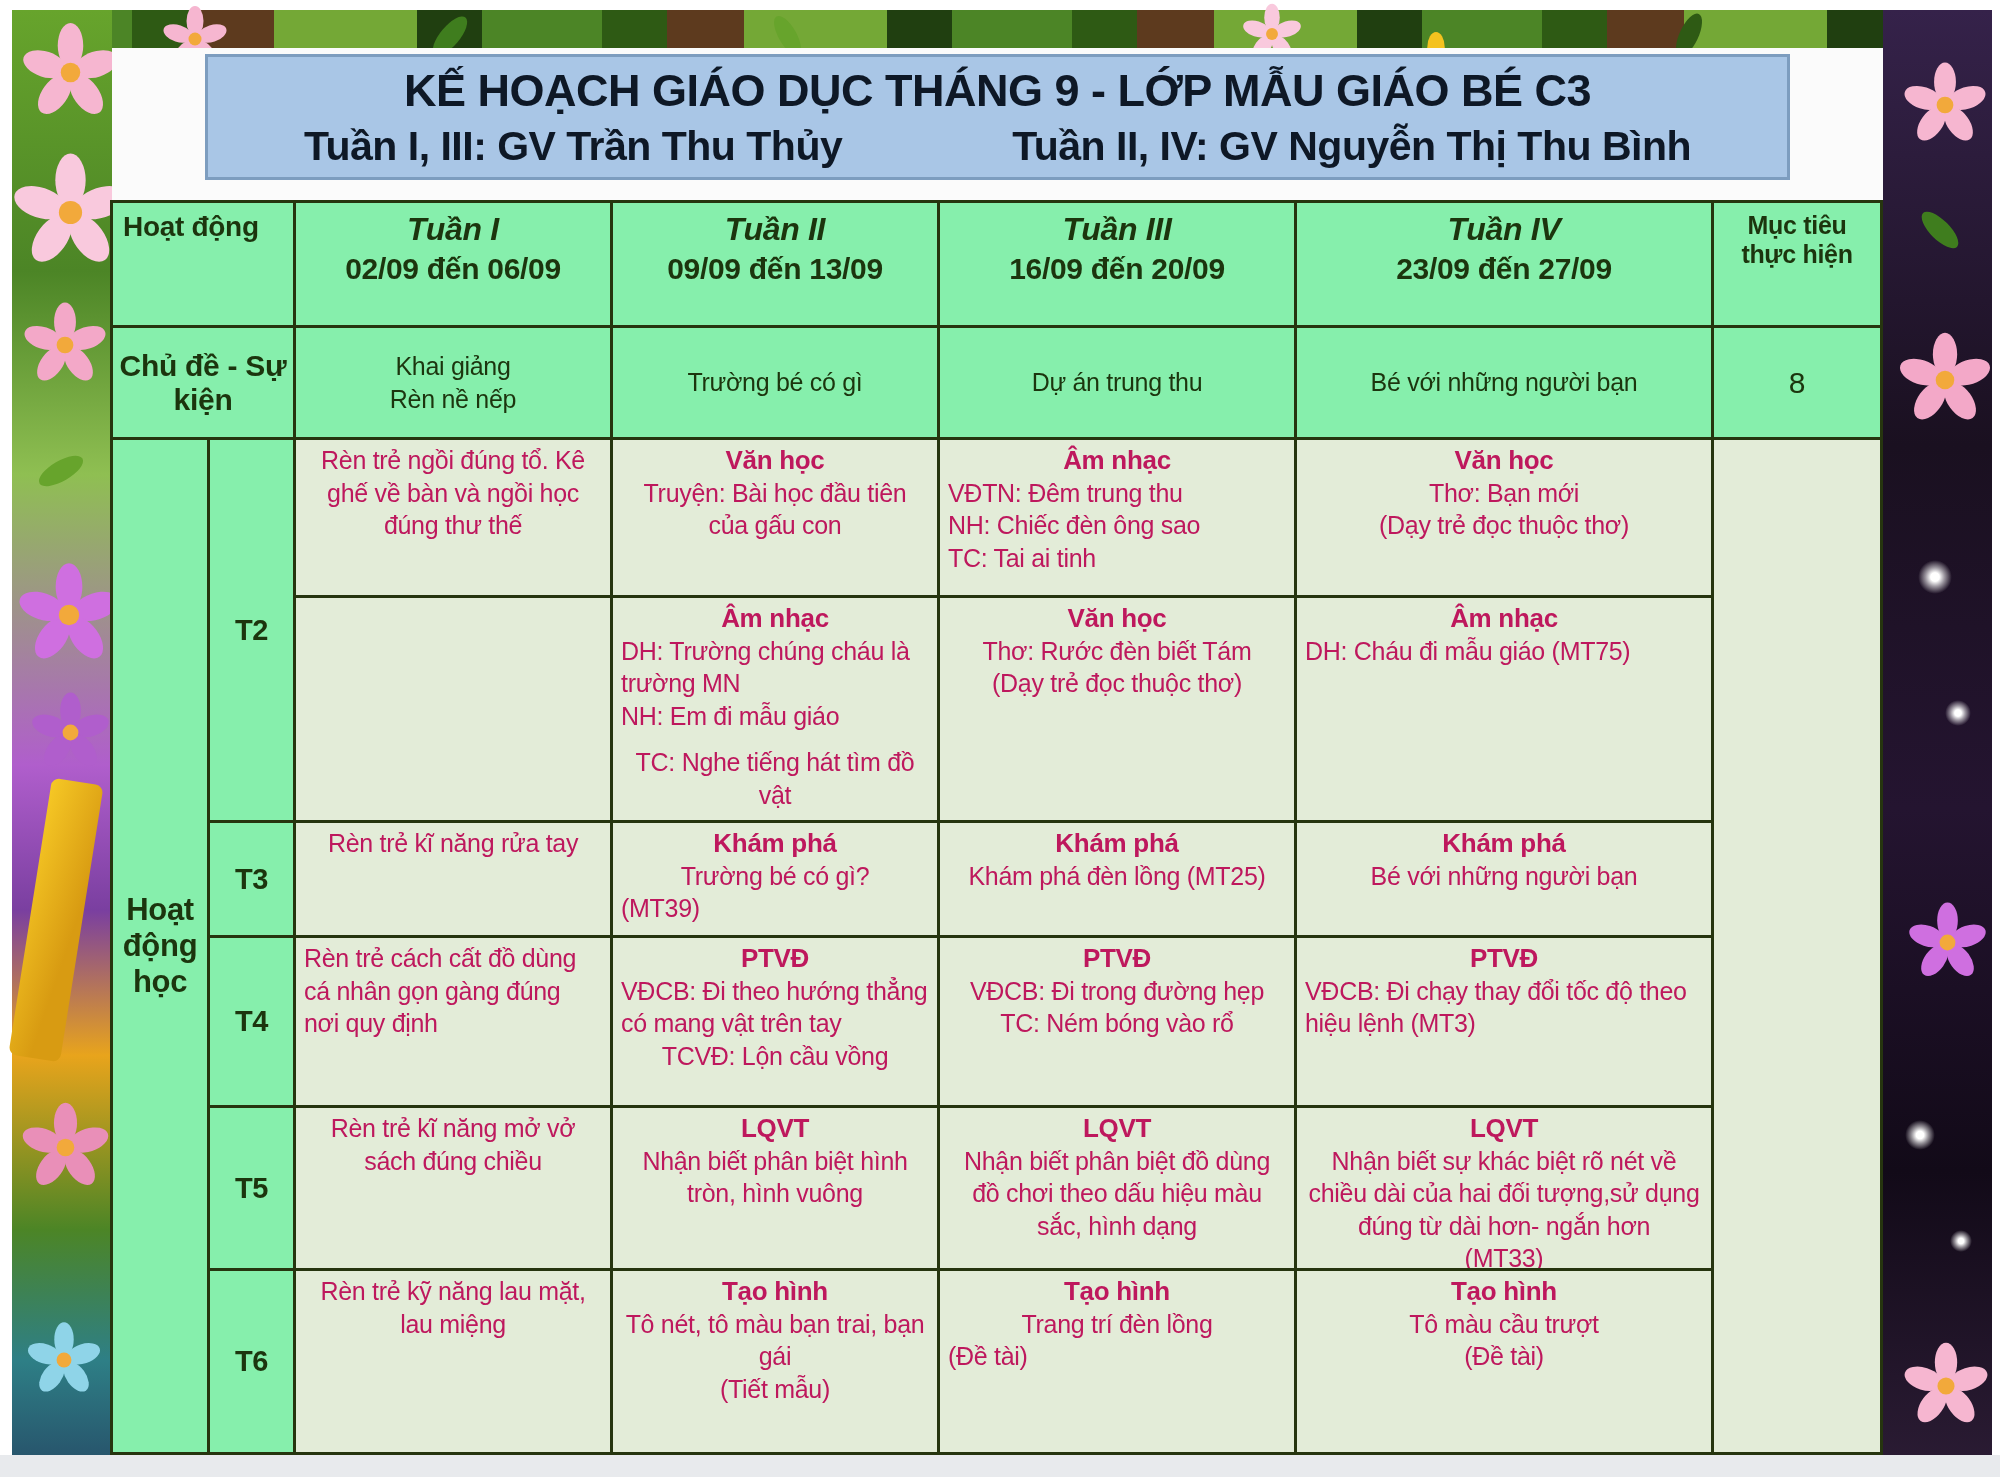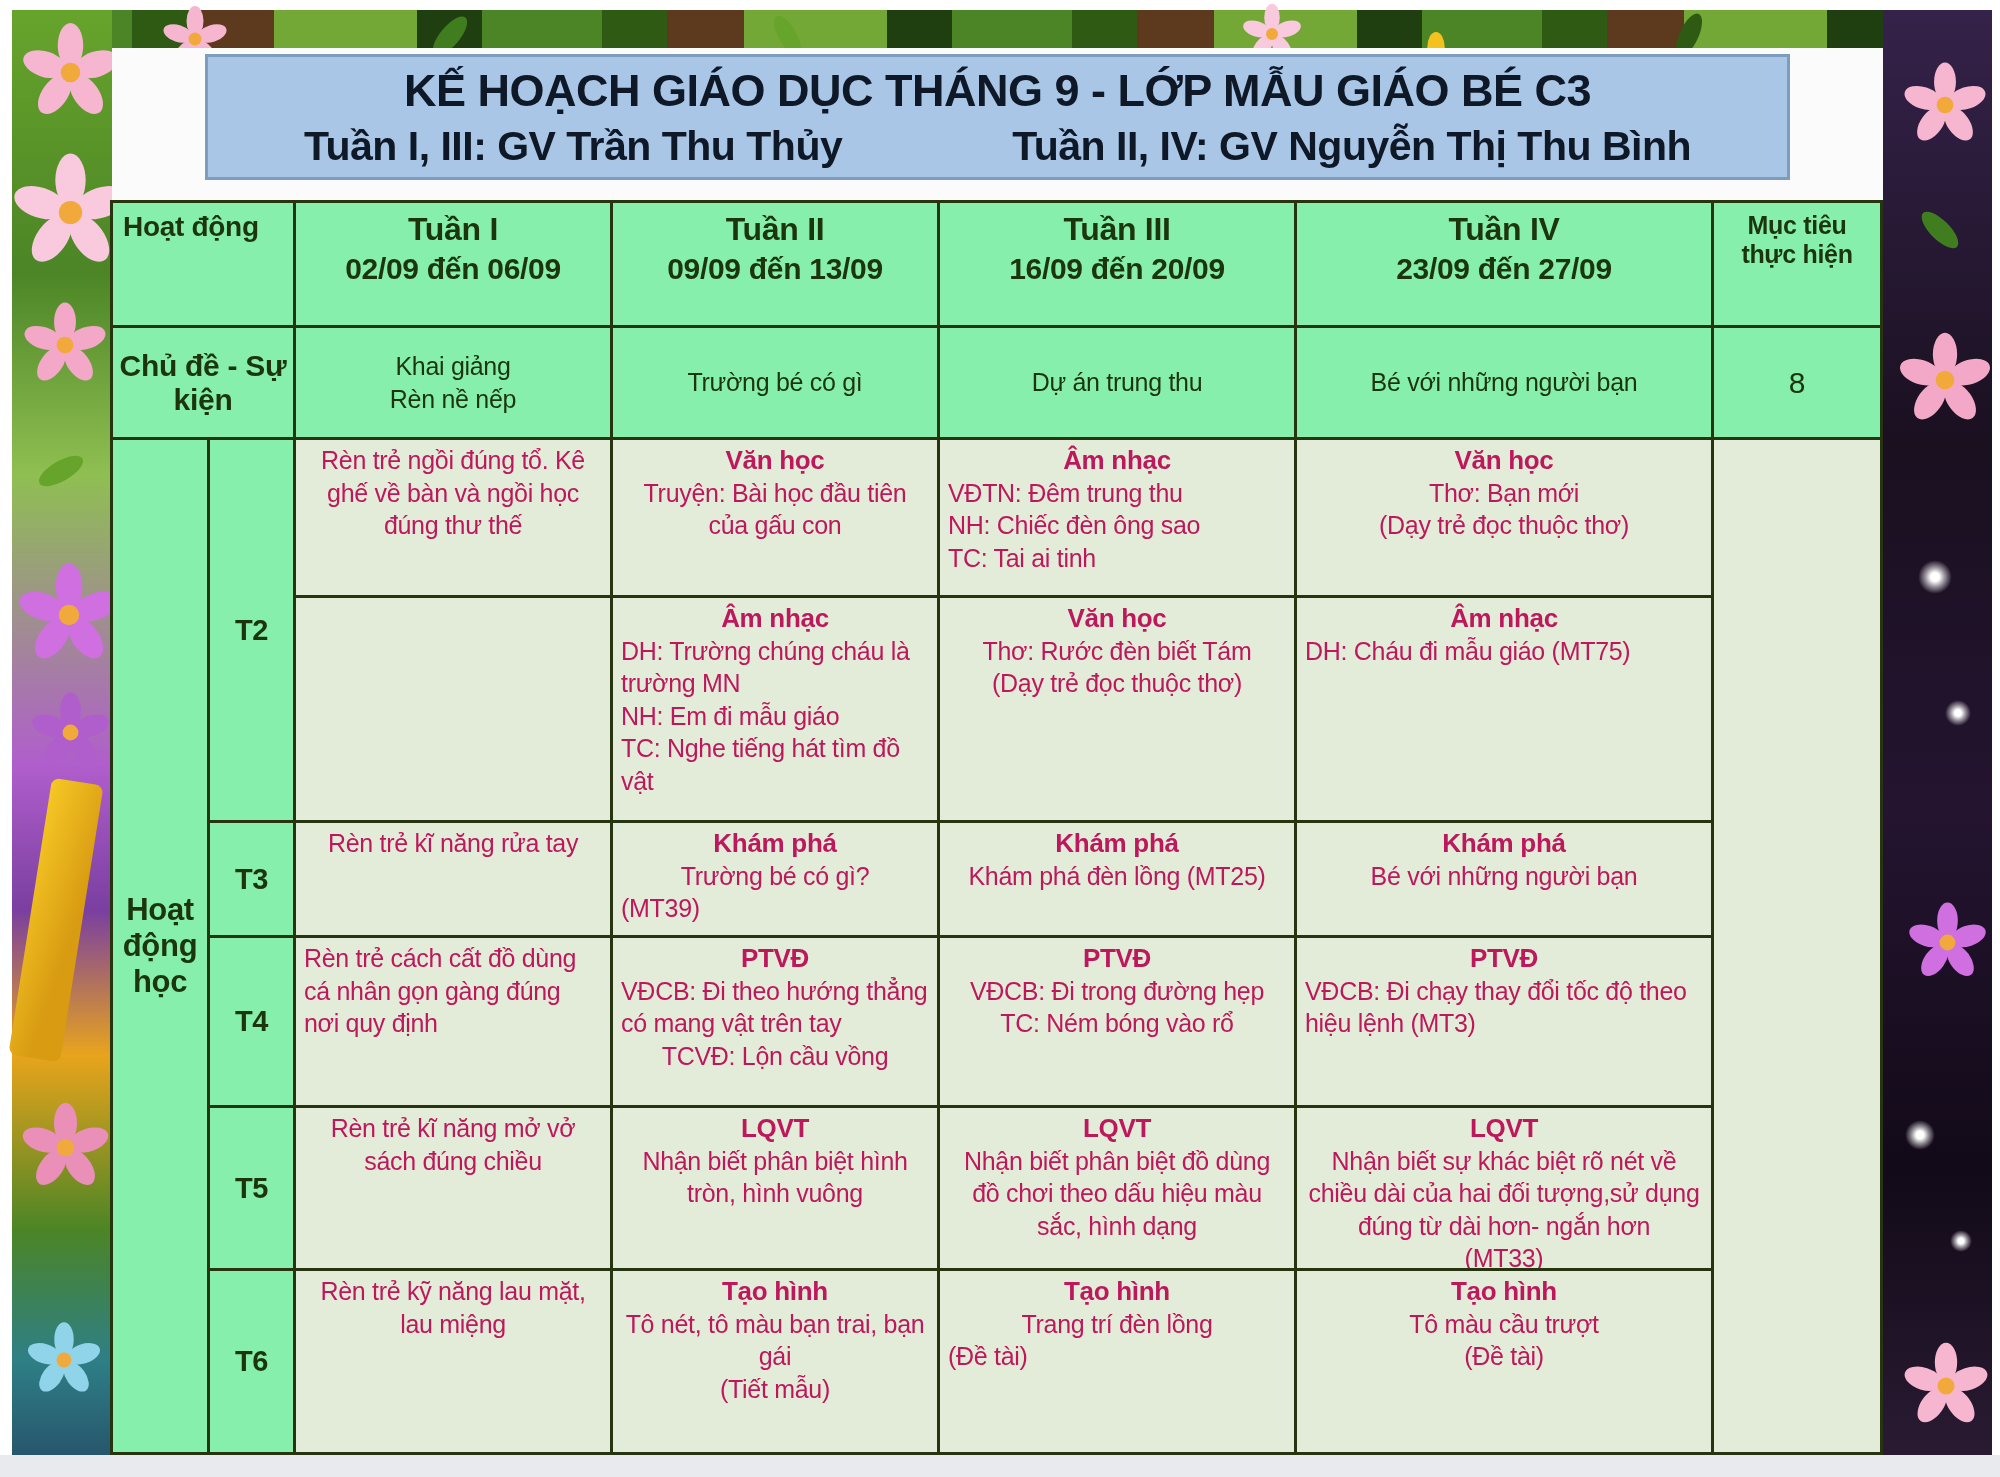--- a/index.html
+++ b/index.html
@@ -33,21 +33,21 @@
   
   .plan-table{position:absolute;left:110px;top:200px;width:1773px;height:1255px;box-sizing:border-box;
     display:grid;grid-template-columns:94px 83px 314px 324px 354px 414px 166px;
     grid-template-rows:122px 109px 155px 222px 112px 167px 160px 181px;
     gap:3px;padding:3px;background:#26350f;letter-spacing:-0.3px;}
   .cell{box-sizing:border-box;overflow:hidden;}
   .hd{background:#86efac;color:#1c350e;}
   .lt{background:#e3ecd8;color:#be185d;padding:4px 8px;}
   .act-hd{font-size:28px;font-weight:bold;padding:8px 4px 0 10px;}
   .wk{display:flex;flex-direction:column;align-items:center;padding-top:8px;}
-  .wk-title{font-size:32px;font-weight:bold;}
+  .wk-title{font-size:32px;font-weight:bold;font-style:italic;}
   .wk-dates{font-size:30px;font-weight:600;margin-top:4px;}
   .tgt-hd{font-size:25px;font-weight:bold;text-align:center;padding:8px 10px 0 10px;}
   .theme-label{font-size:30px;font-weight:bold;text-align:center;display:flex;align-items:center;justify-content:center;padding:0 6px;}
   .theme-cell{display:flex;flex-direction:column;align-items:center;justify-content:center;font-size:31px;}
   .theme-cell .cell-line{width:100%;}
   .tgt-val{font-size:30px;display:flex;align-items:center;justify-content:center;}
   .act-label{font-size:31px;font-weight:bold;display:flex;align-items:center;justify-content:center;text-align:center;padding:0 8px;}
   .day{font-size:29px;font-weight:600;display:flex;align-items:center;justify-content:center;}
   .cell-heading{font-size:26px;font-weight:bold;text-align:center;line-height:1.25;}
   .cell-line{font-size:25px;line-height:1.3;}
@@ -219,21 +219,21 @@
         <div class="cell-heading">Văn học</div>
         <div class="cell-line" style="text-align: center;">Thơ: Bạn mới</div>
         <div class="cell-line" style="text-align: center;">(Dạy trẻ đọc thuộc thơ)</div>
       </div>
 
   <div class="cell lt" style="grid-area:4/3/5/4"></div>
   <div class="cell lt" style="grid-area:4/4/5/5">
         <div class="cell-heading">Âm nhạc</div>
         <div class="cell-line" style="text-align: left;">DH: Trường chúng cháu là trường MN</div>
         <div class="cell-line" style="text-align: left;">NH: Em đi mẫu giáo</div>
-        <div class="cell-line" style="text-align: left;">TC: Nghe tiếng hát tìm đồ vật</div>
+        <div class="cell-line" style="text-align: center; margin-top: 14px;">TC: Nghe tiếng hát tìm đồ vật</div>
       </div>
   <div class="cell lt" style="grid-area:4/5/5/6">
         <div class="cell-heading">Văn học</div>
         <div class="cell-line" style="text-align: center;">Thơ: Rước đèn biết Tám</div>
         <div class="cell-line" style="text-align: center;">(Dạy trẻ đọc thuộc thơ)</div>
       </div>
   <div class="cell lt" style="grid-area:4/6/5/7">
         <div class="cell-heading">Âm nhạc</div>
         <div class="cell-line" style="text-align: left;">DH: Cháu đi mẫu giáo (MT75)</div>
       </div>

